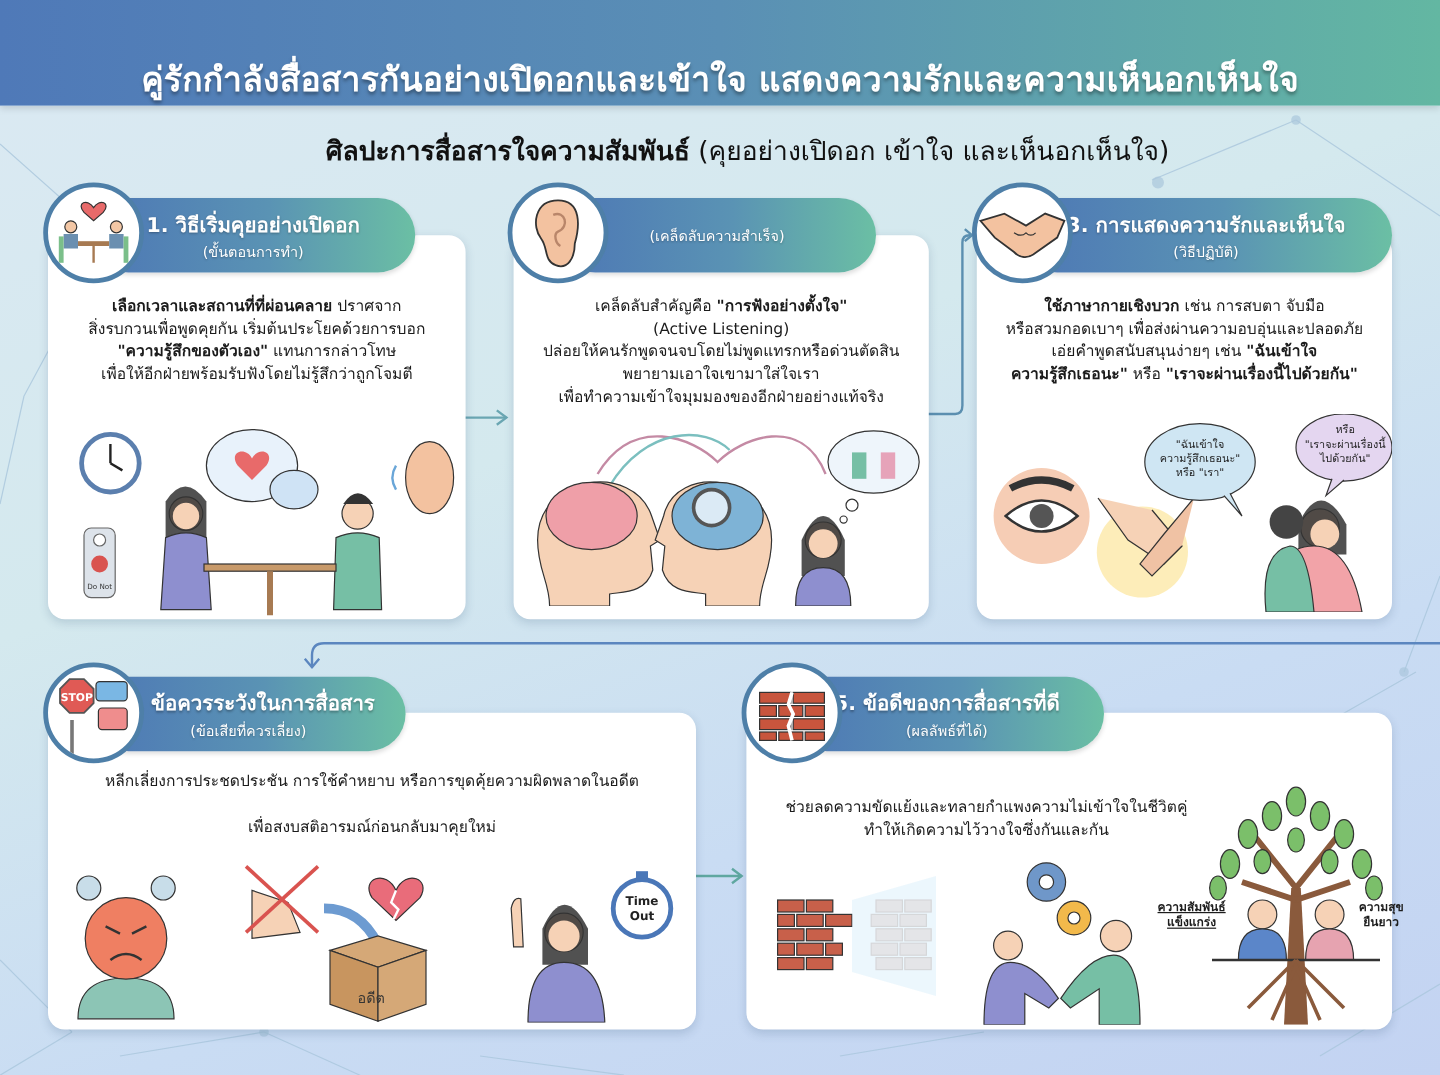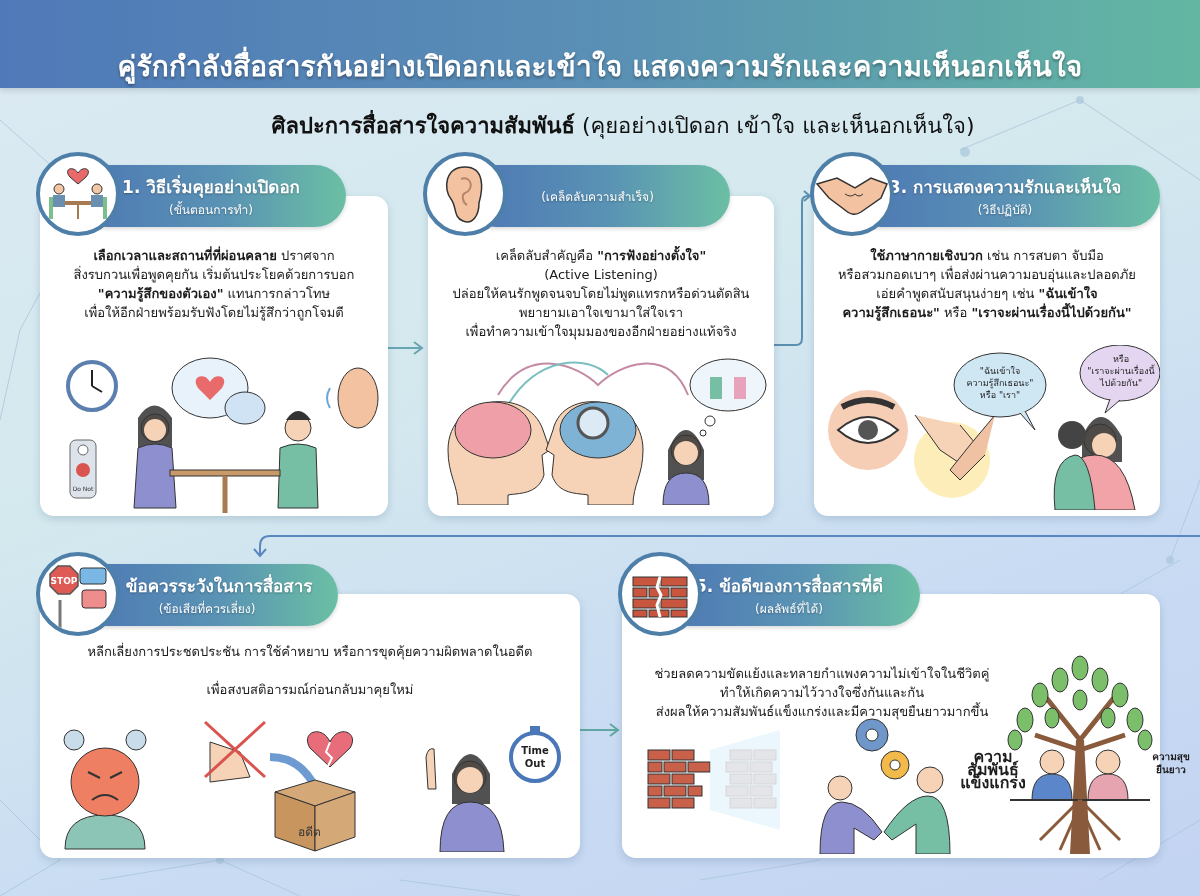--- a/index.html
+++ b/index.html
@@ -348,21 +348,20 @@
       <rect x="6" y="49" width="14" height="7"></rect>
         <rect x="22" y="49" width="20" height="7"></rect>
         <rect x="44" y="49" width="16" height="7"></rect>
     </g>
     <path d="M33 16 l-3 10 l4 8 l-4 10 l3 12" stroke="#fff" stroke-width="3" fill="none"></path>
   </svg>
 </div>
 <div class="body-text" style="left:632px;top:664px;width:380px;">
   <span>ช่วยลดความขัดแย้งและทลายกำแพงความไม่เข้าใจในชีวิตคู่</span><br>
   <span>ทำให้เกิดความไว้วางใจซึ่งกันและกัน</span><br>
-  <span>ส่งผลให้ความสัมพันธ์แข็งแกร่งและมีความสุขยืนยาวมากขึ้น</span>
 </div>
 <div class="illus" style="left:640px;top:640px;width:520px;height:214px;">
   <svg width="520" height="214" viewBox="0 0 520 214" style="position:absolute;left:0;top:0;">
     <g>
       <g fill="#c8604a" stroke="#333" stroke-width="1">
         <rect x="8" y="110" width="22" height="10"></rect>
           <rect x="32" y="110" width="22" height="10"></rect>
         <rect x="8" y="122" width="14" height="10"></rect>
           <rect x="24" y="122" width="22" height="10"></rect>
           <rect x="48" y="122" width="22" height="10"></rect>
@@ -416,21 +415,21 @@
           <ellipse cx="505" cy="100" rx="7" ry="10"></ellipse>
       </g>
       <circle cx="412" cy="122" r="12" fill="#f6d2b6" stroke="#333"></circle>
       <path d="M392 160 q0 -26 20 -26 q20 0 20 26z" fill="#5b86c9" stroke="#333"></path>
       <circle cx="468" cy="122" r="12" fill="#f6d2b6" stroke="#333"></circle>
       <path d="M448 160 q0 -26 20 -26 q20 0 20 26z" fill="#e6a3b0" stroke="#333"></path>
       <line x1="370" y1="160" x2="510" y2="160" stroke="#333" stroke-width="2"></line>
       <path d="M440 160 L400 200 M440 160 L480 200 M440 165 L420 210 M440 165 L460 210" stroke="#8a5a3c" stroke-width="3"></path>
     </g>
   </svg>
-  <div style="position:absolute;left:318px;top:110px;width:70px;text-align:center;font-size:16px;font-weight:bold;line-height:13px;">
+  <div style="position:absolute;left:318px;top:110px;width:70px;text-align:center;font-size:10px;font-weight:bold;line-height:13px;text-decoration:underline;">
     <div>ความสัมพันธ์</div>
     <div>แข็งแกร่ง</div>
   </div>
-  <div style="position:absolute;left:506px;top:110px;width:50px;text-align:center;font-size:10px;font-weight:bold;line-height:13px;">
+  <div style="position:absolute;left:486px;top:110px;width:50px;text-align:center;font-size:10px;font-weight:bold;line-height:13px;">
     <div>ความสุข</div>
     <div>ยืนยาว</div>
   </div>
 </div>
 
 </body></html>

